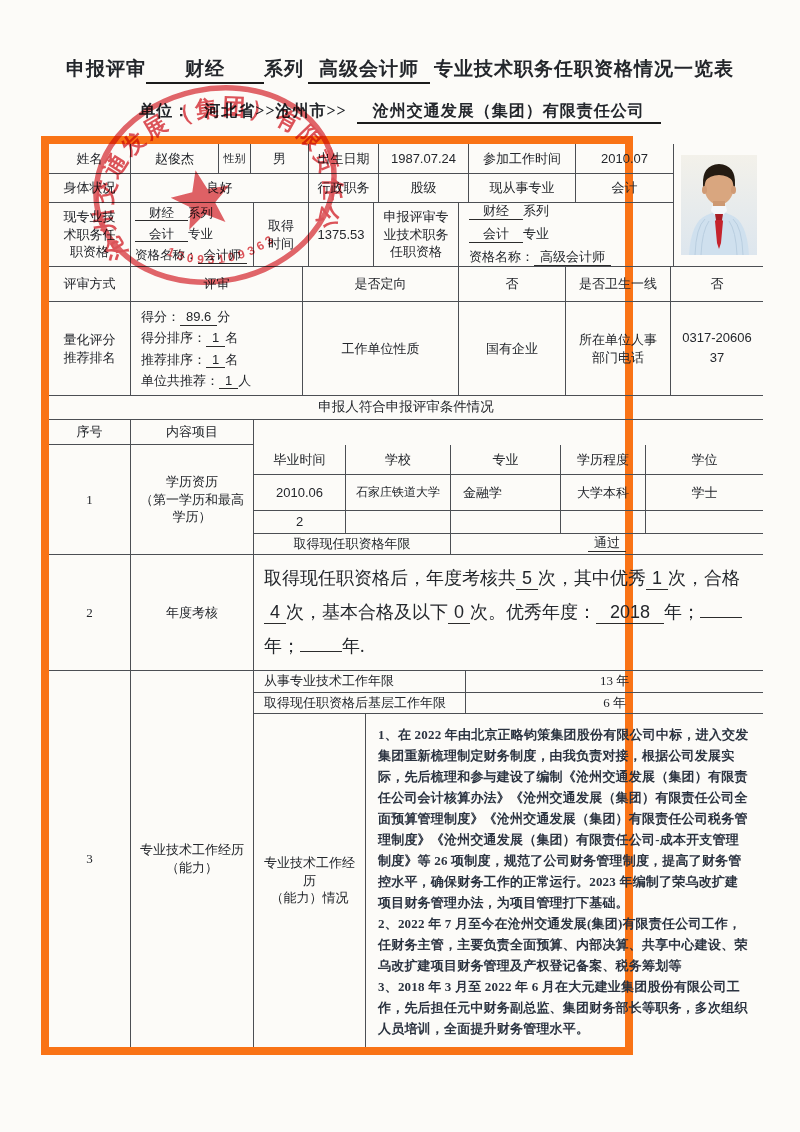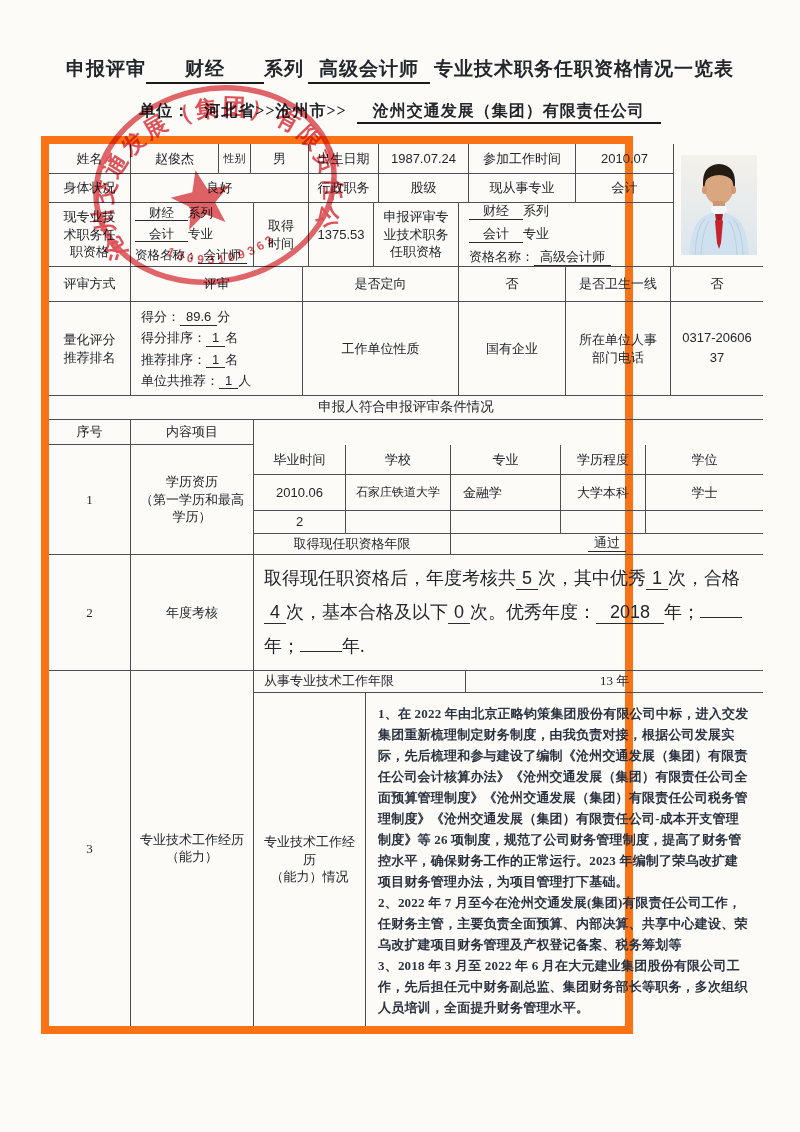--- a/index.html
+++ b/index.html
@@ -206,20 +206,24 @@
 
     <div class="tr">
       <div class="td nb" style="width:82px;">3</div>
       <div class="td nb pre" style="width:123px;">专业技术工作经历
 （能力）</div>
       <div class="col" style="width:509px;">
         <div class="tr h22">
           <div class="td h22" style="width:212px;align-items:flex-start;padding-left:10px;">从事专业技术工作年限</div>
           <div class="td h22 nr" style="width:297px;">13 年</div>
         </div>
+        <div class="tr h21">
+          <div class="td h21" style="width:212px;align-items:flex-start;padding-left:10px;">取得现任职资格后基层工作年限</div>
+          <div class="td h21 nr" style="width:297px;">6 年</div>
+        </div>
         <div class="tr" style="flex:1;">
           <div class="td nb pre" style="width:112px;padding:0 8px;min-height:322px;">专业技术工作经历
 （能力）情况</div>
           <div class="td nb nr paracell" style="width:397px;">
             <p>1、在 2022 年由北京正略钧策集团股份有限公司中标，进入交发集团重新梳理制定财务制度，由我负责对接，根据公司发展实际，先后梳理和参与建设了编制《沧州交通发展（集团）有限责任公司会计核算办法》《沧州交通发展（集团）有限责任公司全面预算管理制度》《沧州交通发展（集团）有限责任公司税务管理制度》《沧州交通发展（集团）有限责任公司-成本开支管理制度》等 26 项制度，规范了公司财务管理制度，提高了财务管控水平，确保财务工作的正常运行。2023 年编制了荣乌改扩建项目财务管理办法，为项目管理打下基础。</p>
             <p>2、2022 年 7 月至今在沧州交通发展(集团)有限责任公司工作，任财务主管，主要负责全面预算、内部决算、共享中心建设、荣乌改扩建项目财务管理及产权登记备案、税务筹划等</p>
             <p>3、2018 年 3 月至 2022 年 6 月在大元建业集团股份有限公司工作，先后担任元中财务副总监、集团财务部长等职务，多次组织人员培训，全面提升财务管理水平。</p>
           </div>
         </div>
       </div>

